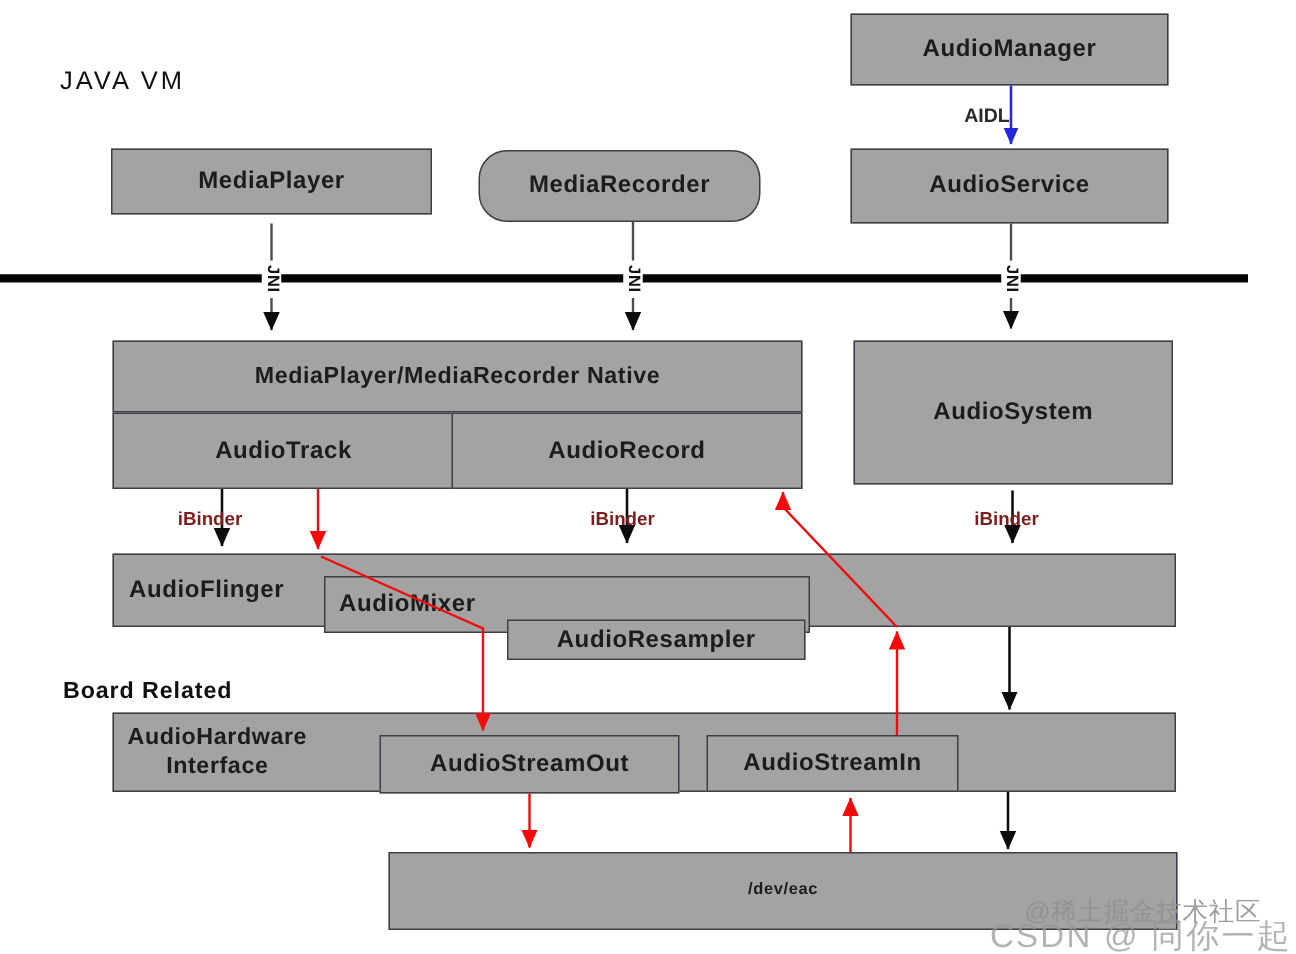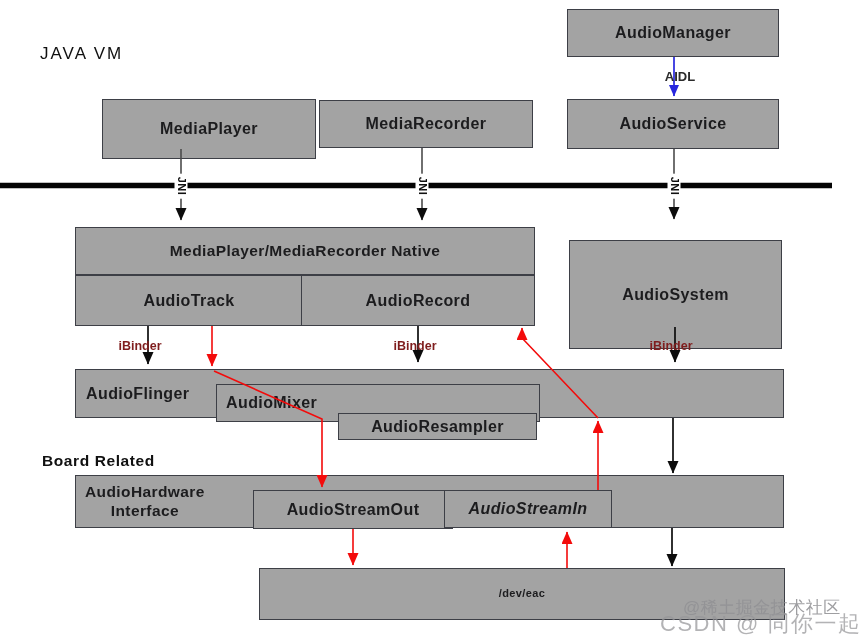--- a/index.html
+++ b/index.html
@@ -70,37 +70,37 @@
 </style>
 </head>
 <body>
 
 <div class="stage">
 
   <div class="plain-label layer-label" style="left:40px;top:24px;margin-top:20px;">JAVA VM</div>
   <div class="plain-label board-label" style="left:42px;top:452px;">Board Related</div>
 
   <div class="box" style="left:567px;top:9px;width:212px;height:48px;">AudioManager</div>
-  <div class="box" style="left:74px;top:99px;width:214px;height:60px;margin-left:28px;">MediaPlayer</div>
-  <div class="box" style="left:319px;top:100px;width:214px;height:48px;">MediaRecorder</div>
+  <div class="box" style="left:74px;top:99px;width:214px;height:44px;">MediaPlayer</div>
+  <div class="box" style="left:319px;top:100px;width:188px;height:48px;border-radius:19px;">MediaRecorder</div>
   <div class="box" style="left:567px;top:99px;width:212px;height:50px;">AudioService</div>
 
   <div class="box" style="left:75px;top:227px;width:460px;height:48px;font-size:15.5px;text-align:center;">MediaPlayer/MediaRecorder Native</div>
   <div class="box" style="left:75px;top:275px;width:228px;height:51px;">AudioTrack</div>
   <div class="box" style="left:301px;top:275px;width:234px;height:51px;text-align:right;">AudioRecord</div>
-  <div class="box" style="left:569px;top:240px;width:213px;height:109px;">AudioSystem</div>
+  <div class="box" style="left:569px;top:227px;width:213px;height:96px;">AudioSystem</div>
 
   <div class="box left-align" style="left:75px;top:369px;width:709px;height:49px;padding-left:10px;">AudioFlinger</div>
   <div class="box left-align" style="left:216px;top:384px;width:324px;height:38px;padding-left:9px;">AudioMixer</div>
   <div class="box" style="left:338px;top:391px;width:199px;height:27px;font-size:16px;margin-top:22px;">AudioResampler</div>
 
   <div class="box left-align" style="left:75px;top:475px;width:709px;height:53px;padding-left:9px;font-size:15.5px;text-align:center;">AudioHardware
 Interface</div>
   <div class="box" style="left:253px;top:490px;width:200px;height:39px;">AudioStreamOut</div>
-  <div class="box" style="left:444px;top:490px;width:168px;height:38px;font-style:italic;">AudioStreamIn</div>
+  <div class="box" style="left:471px;top:490px;width:168px;height:38px;">AudioStreamIn</div>
 
   <div class="box" style="left:259px;top:568px;width:526px;height:52px;font-size:11px;">/dev/eac</div>
 
   <svg class="overlay" viewBox="0 0 864 636" xmlns="http://www.w3.org/2000/svg">
     <defs>
       <marker id="ah-black" markerWidth="13" markerHeight="12" refX="12" refY="5.5" orient="auto" markerUnits="userSpaceOnUse">
         <path d="M0,0 L12.5,5.5 L0,11 Z" fill="#0c0c0c"></path>
       </marker>
       <marker id="ah-red" markerWidth="13" markerHeight="12" refX="12" refY="5.5" orient="auto" markerUnits="userSpaceOnUse">
         <path d="M0,0 L12.5,5.5 L0,11 Z" fill="#f30b0b"></path>
@@ -127,21 +127,21 @@
 
     <line class="conn-red" x1="212" y1="326" x2="212" y2="366" marker-end="url(#ah-red)"></line>
     <polyline class="conn-red" points="214,371 322,419 322,487" marker-end="url(#ah-red)"></polyline>
     <line class="conn-red" x1="353" y1="529" x2="353" y2="565" marker-end="url(#ah-red)"></line>
 
     <line class="conn-red" x1="567" y1="568" x2="567" y2="532" marker-end="url(#ah-red)"></line>
     <line class="conn-red" x1="598" y1="490" x2="598" y2="421" marker-end="url(#ah-red)"></line>
     <polyline class="conn-red" points="598,418 522,338 522,328" marker-end="url(#ah-red)"></polyline>
   </svg>
 
-  <div class="plain-label aidl-label" style="left:654px;top:69px;width:52px;">AIDL</div>
+  <div class="plain-label aidl-label" style="left:632px;top:69px;width:52px;">AIDL</div>
 
   <div class="jni-label" style="left:181px;top:186px;">JNI</div>
   <div class="jni-label" style="left:422px;top:186px;">JNI</div>
   <div class="jni-label" style="left:674px;top:186px;">JNI</div>
 
   <div class="plain-label ibinder-label" style="left:108px;top:339px;width:64px;">iBinder</div>
   <div class="plain-label ibinder-label" style="left:383px;top:339px;width:64px;">iBinder</div>
   <div class="plain-label ibinder-label" style="left:639px;top:339px;width:64px;">iBinder</div>
 
   <div class="watermark wm1">@稀土掘金技术社区</div>

